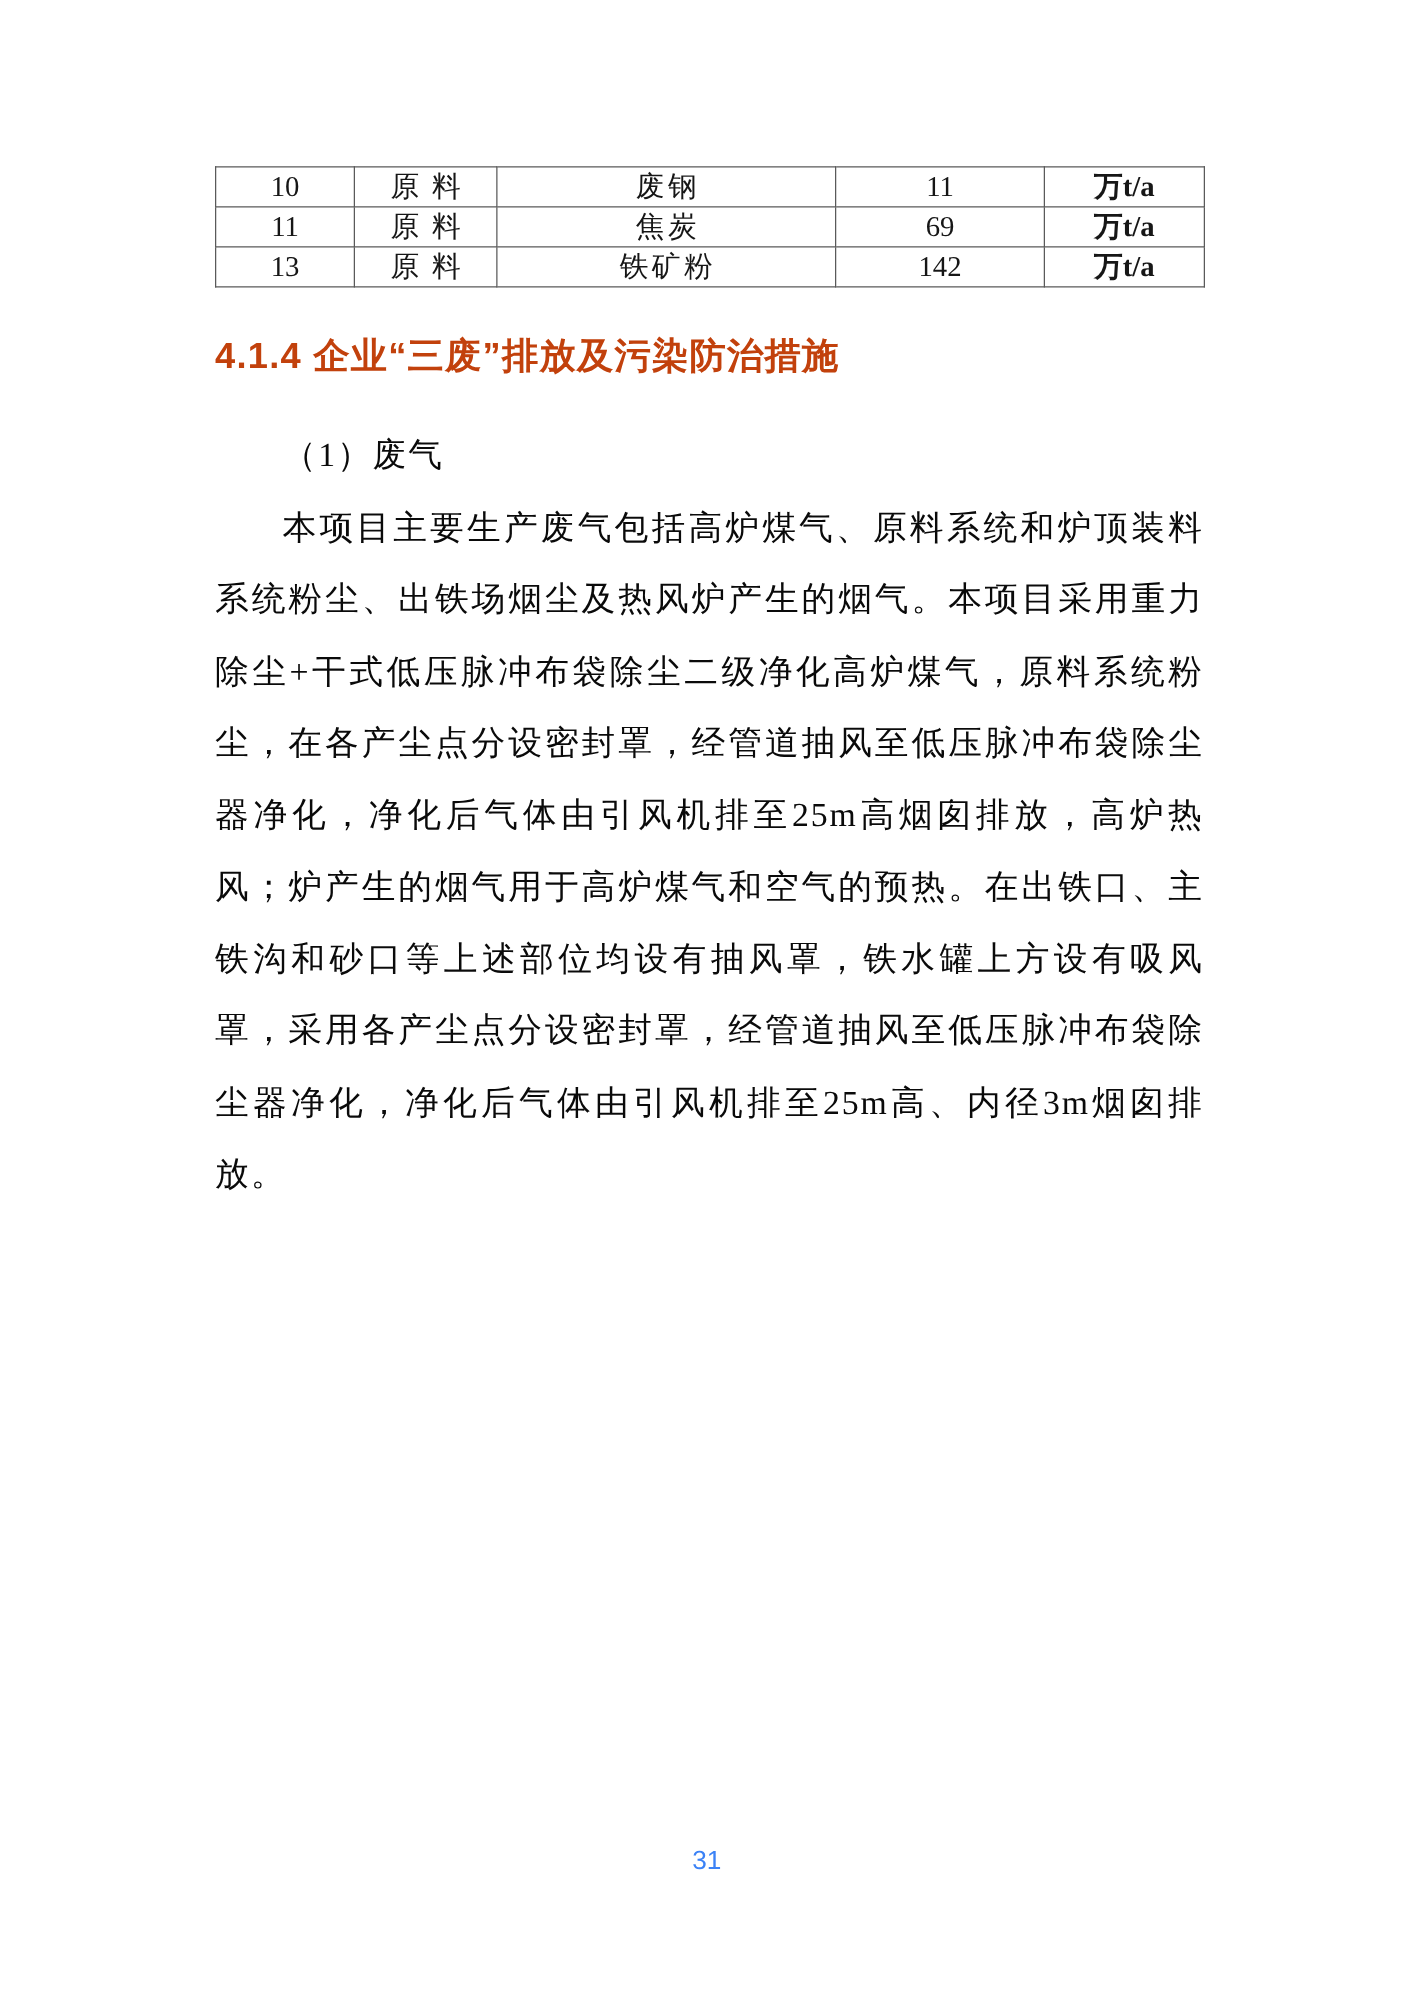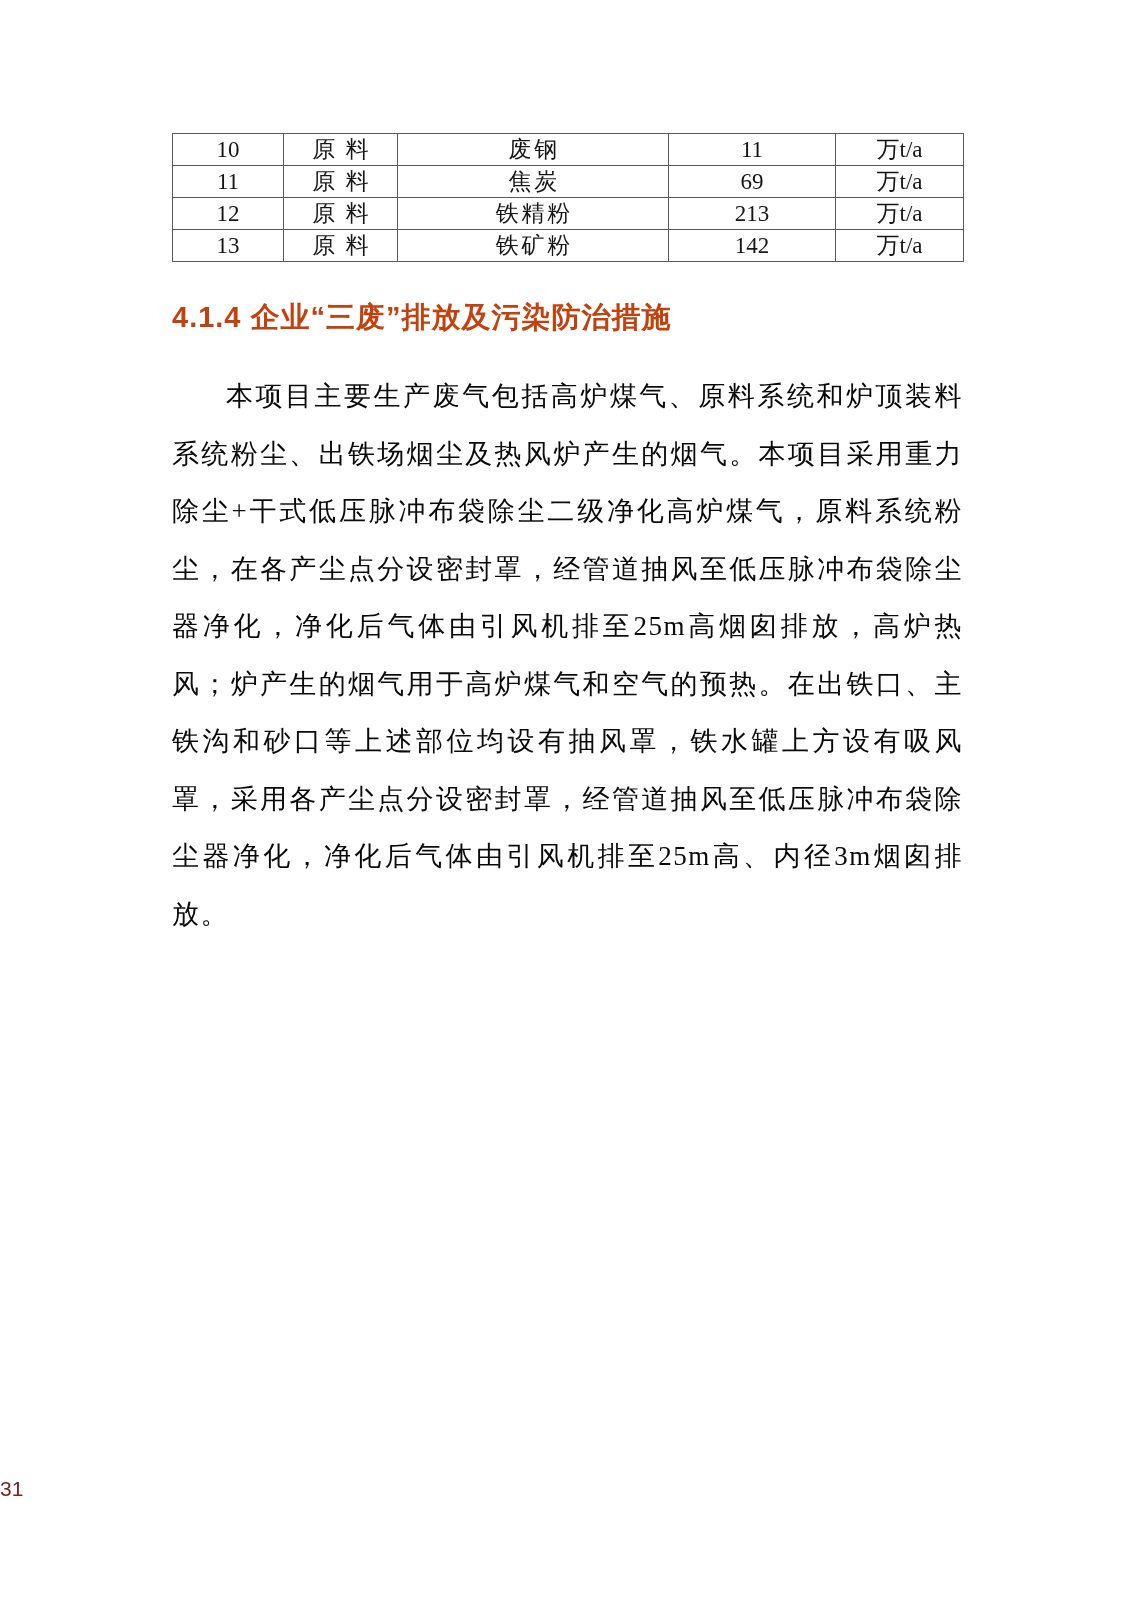--- a/index.html
+++ b/index.html
@@ -40,21 +40,21 @@
     vertical-align: middle;
     padding: 0;
     font-family: "Liberation Serif", "DejaVu Serif", serif;
     white-space: nowrap;
     overflow: hidden;
   }
   .col-no   { width: 111px; }
   .col-cat  { width: 114px; letter-spacing: 0.45em; text-indent: 0.45em; }
   .col-name { width: 271px; letter-spacing: 0.12em; text-indent: 0.12em; }
   .col-val  { width: 167px; }
-  .col-unit { width: 128px; }
+  .col-unit { width: 128px; font-weight: bold; }
   
   .heading {
     margin-top: 37px;
     font-family: "Liberation Sans", "DejaVu Sans", sans-serif;
     font-weight: bold;
     font-size: 29px;
     letter-spacing: 1px;
     color: #c2410c;
     line-height: 36px;
   }
@@ -70,23 +70,24 @@
   .body-text p {
     margin: 0;
     text-indent: 2em;
   }
   
   .page-number {
     position: absolute;
     left: 0;
     top: 1477px;
     width: 1131px;
+    text-align: center;
     font-family: "Liberation Sans", "DejaVu Sans", sans-serif;
     font-size: 21px;
-    color: #7f1d1d;
+    color: #3b82f6;
   }
 </style>
 </head>
 <body>
 
 <div class="page">
   <div class="content">
 
     <table class="data-table">
       <tbody>
@@ -98,38 +99,32 @@
           <td class="col-unit">万t/a</td>
         </tr>
         <tr>
           <td class="col-no">11</td>
           <td class="col-cat">原料</td>
           <td class="col-name">焦炭</td>
           <td class="col-val">69</td>
           <td class="col-unit">万t/a</td>
         </tr>
         <tr>
-          <td class="col-no">12</td>
-          <td class="col-cat">原料</td>
-          <td class="col-name">铁精粉</td>
-          <td class="col-val">213</td>
-          <td class="col-unit">万t/a</td>
-        </tr>
-        <tr>
           <td class="col-no">13</td>
           <td class="col-cat">原料</td>
           <td class="col-name">铁矿粉</td>
           <td class="col-val">142</td>
           <td class="col-unit">万t/a</td>
         </tr>
       </tbody>
     </table>
 
     <h2 class="heading">4.1.4 企业“三废”排放及污染防治措施</h2>
 
     <div class="body-text">
+      <p>（1）废气</p>
       <p>本项目主要生产废气包括高炉煤气、原料系统和炉顶装料系统粉尘、出铁场烟尘及热风炉产生的烟气。本项目采用重力除尘+干式低压脉冲布袋除尘二级净化高炉煤气，原料系统粉尘，在各产尘点分设密封罩，经管道抽风至低压脉冲布袋除尘器净化，净化后气体由引风机排至25m高烟囱排放，高炉热风；炉产生的烟气用于高炉煤气和空气的预热。在出铁口、主铁沟和砂口等上述部位均设有抽风罩，铁水罐上方设有吸风罩，采用各产尘点分设密封罩，经管道抽风至低压脉冲布袋除尘器净化，净化后气体由引风机排至25m高、内径3m烟囱排放。</p>
     </div>
 
   </div>
 
   <div class="page-number">31</div>
 </div>
 
 </body></html>

